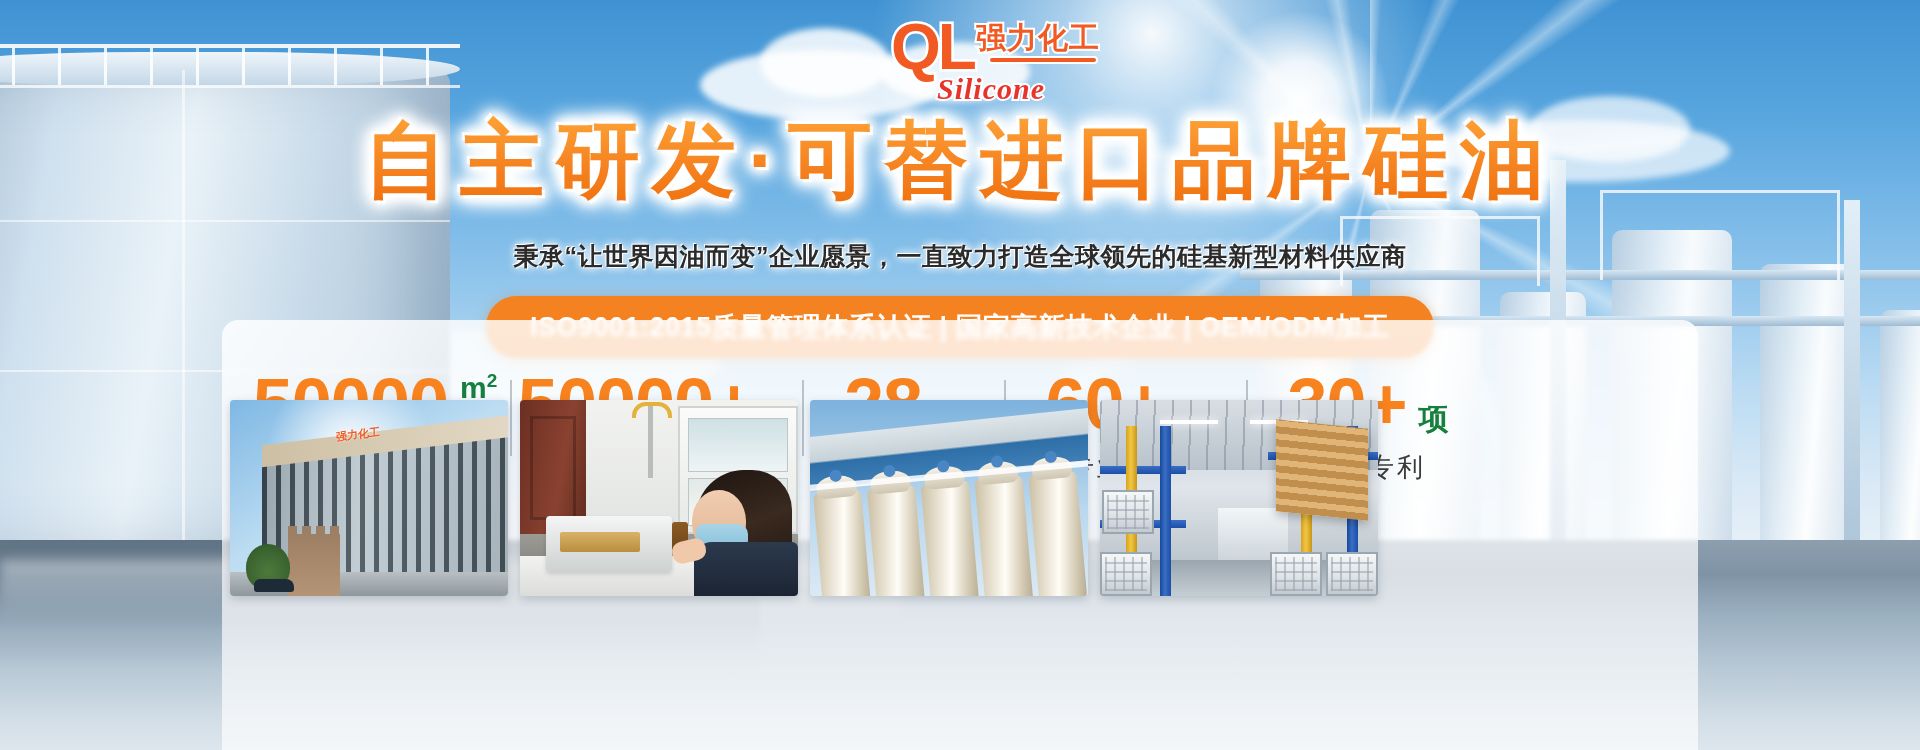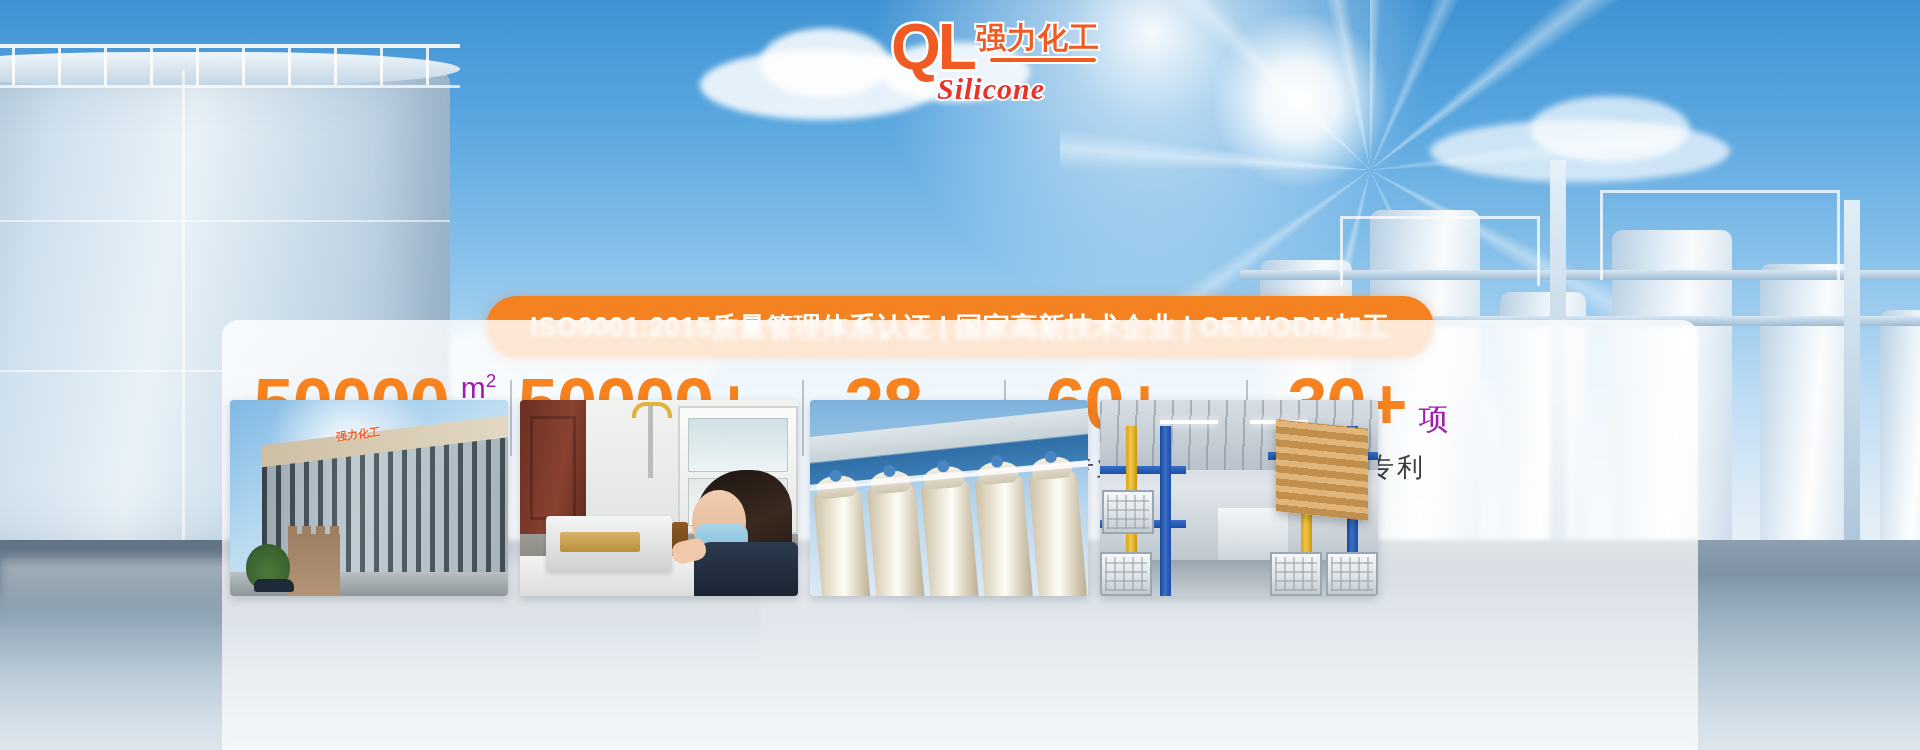--- a/index.html
+++ b/index.html
@@ -184,21 +184,21 @@
     position:absolute; left:240px; top:370px; width:1450px; height:110px;
     display:flex; align-items:flex-start;
   }
   .stat { position:relative; display:flex; flex-direction:column; align-items:center; }
   .stat-main { display:flex; align-items:baseline; }
   .stat-num {
     font-size:72px; font-weight:700; color:#f7821e; line-height:.95;
     letter-spacing:-1px;
   }
   .stat-unit {
-    font-size:30px; font-weight:400; color:#a21caf; margin-left:12px;
+    font-size:30px; font-weight:700; color:#15803d; margin-left:12px;
   }
   .stat-unit.sup { align-self:flex-start; }
   .stat-unit sup { font-size:19px; }
   .stat-label {
     margin-top:10px; font-size:26px; color:#3a3a3a; letter-spacing:3px;
   }
   .divider {
     width:2px; height:76px; background:rgba(120,130,140,.45);
     align-self:flex-start; margin-top:10px;
   }
@@ -427,20 +427,22 @@
     <div class="logo-top">
       <span class="logo-q">QL</span>
       <span class="logo-cn-wrap">
         <span class="logo-cn">强力化工</span>
         <span class="logo-cn-rule"></span>
       </span>
     </div>
     <div class="logo-sil">Silicone</div>
   </div>
 
+  <div class="headline">自主研发·可替进口品牌硅油</div>
+  <div class="subtitle">秉承“让世界因油而变”企业愿景，一直致力打造全球领先的硅基新型材料供应商</div>
   <div class="cert-pill">ISO9001:2015质量管理体系认证 | 国家高新技术企业 | OEM/ODM加工</div>
 
   <div class="panel"></div>
 
   <div class="stats">
 
     <div class="stat s1">
       <div class="stat-main">
         <span class="stat-num">50000</span>
         <span class="stat-unit sup"><span>m</span><sup>2</sup></span>

